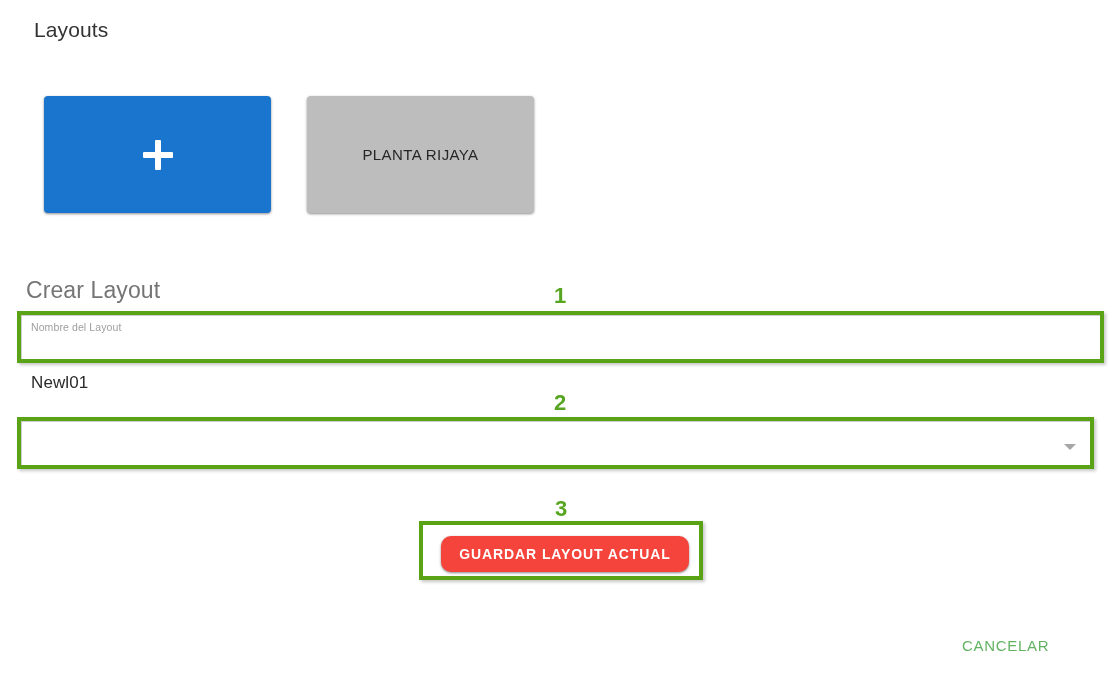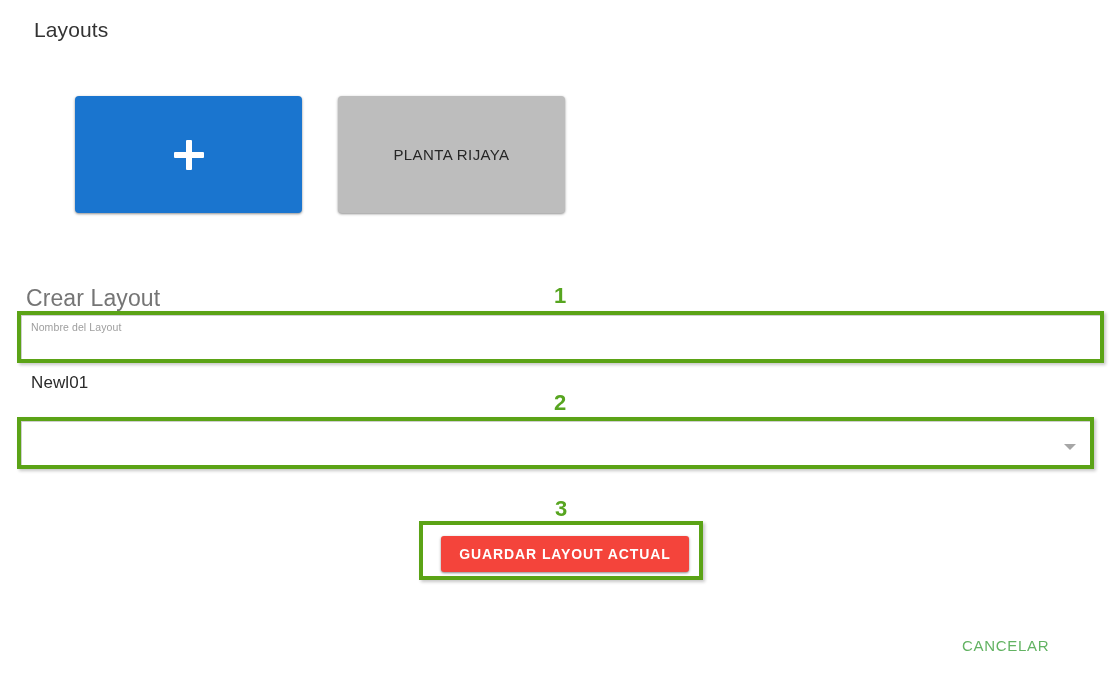--- a/index.html
+++ b/index.html
@@ -22,21 +22,21 @@
     left: 34px;
     top: 18px;
     font-size: 21px;
     color: #333333;
     letter-spacing: 0.1px;
   }
 
   
   .cards {
     position: absolute;
-    left: 75px;
+    left: 44px;
     top: 96px;
     display: flex;
     gap: 36px;
   }
   .card {
     width: 227px;
     height: 117px;
     border-radius: 4px;
     display: flex;
     align-items: center;
@@ -74,21 +74,20 @@
   }
 
   
   .section-heading {
     position: absolute;
     left: 26px;
     top: 277px;
     font-size: 23px;
     color: #757575;
     letter-spacing: 0.1px;
-    margin-top: 8px;
   }
 
   
   .step-num {
     position: absolute;
     color: #57a520;
     font-size: 22px;
     font-weight: bold;
     text-align: center;
     width: 30px;
@@ -163,21 +162,21 @@
   
   .save-btn {
     position: absolute;
     left: 18px;
     top: 11px;
     width: 248px;
     height: 36px;
     background: #f4443b;
     color: #ffffff;
     border: none;
-    border-radius: 3px;
+    border-radius: 10px;
     font-family: "Liberation Sans", sans-serif;
     font-size: 14px;
     font-weight: bold;
     letter-spacing: 0.9px;
     cursor: pointer;
     box-shadow: 0 1px 3px rgba(0,0,0,0.30), 0 1px 2px rgba(0,0,0,0.20);
   }
 
   
   .cancel-link {

